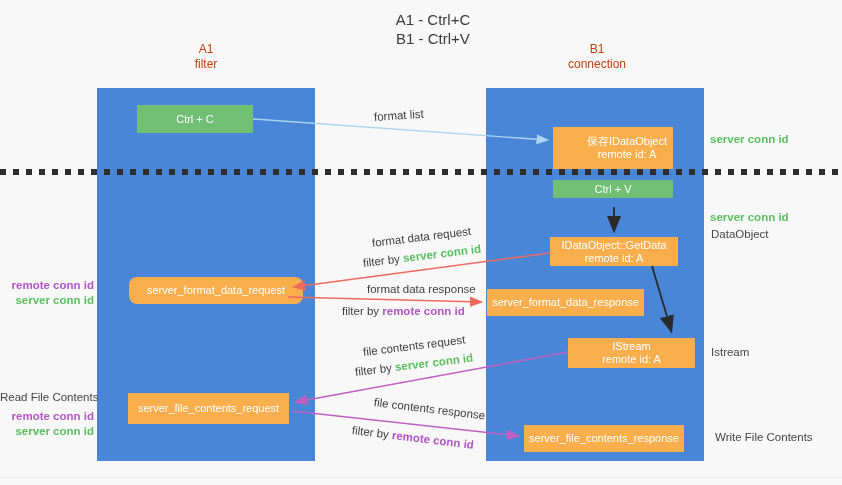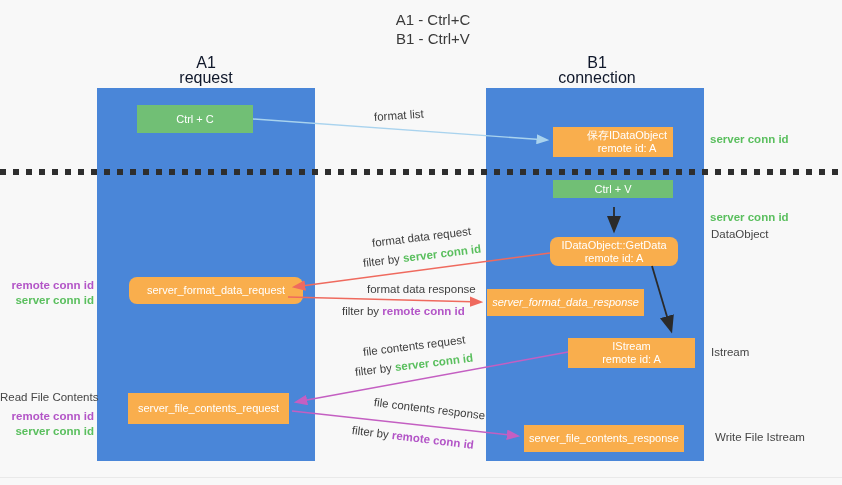--- a/index.html
+++ b/index.html
@@ -12,22 +12,22 @@
   }
   .stage { position: absolute; inset: 0; width: 842px; height: 485px; }
 
   .title {
     position: absolute; top: 10px; left: 0; width: 842px;
     text-align: center; font-size: 15px; line-height: 19px; color: #3a3a3a;
     z-index: 3;
     padding-left: 24px;
   }
   .col-header {
-    position: absolute; top: 55px; width: 120px; text-align: center;
-    font-size: 16px; line-height: 15px; color: #0f172a; z-index: 3;
+    position: absolute; top: 42px; width: 120px; text-align: center;
+    font-size: 12px; line-height: 15px; color: #c2410c; z-index: 3;
   }
   .col-header.left  { left: 146px; }
   .col-header.right { left: 537px; }
 
   .column {
     position: absolute; top: 88px; width: 218px; height: 373px;
     background: #4a86d8; z-index: 1;
   }
   .column.left  { left: 97px; }
   .column.right { left: 486px; }
@@ -40,25 +40,25 @@
 
   .node {
     position: absolute; z-index: 3;
     display: flex; flex-direction: column; align-items: center; justify-content: center;
     color: #ffffff; font-size: 11px; line-height: 13px; text-align: center;
   }
   .node.green  { background: #71bf75; }
   .node.orange { background: #f9ae4d; }
 
   #ctrl-c        { left: 137px; top: 105px; width: 116px; height: 28px; }
-  #save-obj      { left: 553px; top: 127px; width: 120px; height: 30px; padding-left: 28px; }
+  #save-obj      { left: 553px; top: 127px; width: 120px; height: 42px; padding-left: 28px; }
   #ctrl-v        { left: 553px; top: 180px; width: 120px; height: 18px; }
-  #getdata       { left: 550px; top: 237px; width: 128px; height: 29px; border-radius: 8px; }
+  #getdata       { left: 550px; top: 237px; width: 128px; height: 29px; }
   #fmt-request   { left: 129px; top: 277px; width: 174px; height: 27px; border-radius: 8px; }
-  #fmt-response  { left: 487px; top: 289px; width: 157px; height: 27px; font-style: italic; }
+  #fmt-response  { left: 487px; top: 289px; width: 157px; height: 27px; }
   #istream       { left: 568px; top: 338px; width: 127px; height: 30px; }
   #file-request  { left: 128px; top: 393px; width: 161px; height: 31px; }
   #file-response { left: 524px; top: 425px; width: 160px; height: 27px; }
 
   .mid-label {
     position: absolute; z-index: 3; font-size: 11.5px; color: #3f3f3f;
     white-space: nowrap; transform-origin: left center;
   }
   .rot-up   { transform: rotate(-7deg); }
   .rot-down { transform: rotate(7deg); }
@@ -110,21 +110,21 @@
 
   <div class="bottom-edge"></div>
 
   <div class="title">
     <div>A1 - Ctrl+C</div>
     <div>B1 - Ctrl+V</div>
   </div>
 
   <div class="col-header left">
     <div>A1</div>
-    <div>request</div>
+    <div>filter</div>
   </div>
   <div class="col-header right">
     <div>B1</div>
     <div>connection</div>
   </div>
 
   <div class="column left"></div>
   <div class="column right"></div>
 
   <div class="dotted-line"></div>
@@ -187,21 +187,21 @@
 
   <div class="mid-label rot-down" id="lbl-file-resp">file contents response</div>
   <div class="mid-label rot-down" id="lbl-file-resp-filter">
     <span>filter by </span><span class="purple-txt">remote conn id</span>
   </div>
 
   <div class="side-label bold-green" id="r-servconn-1">server conn id</div>
   <div class="side-label bold-green" id="r-servconn-2">server conn id</div>
   <div class="side-label" id="r-dataobject">DataObject</div>
   <div class="side-label" id="r-istream">Istream</div>
-  <div class="side-label" id="r-writefile">Write File Istream</div>
+  <div class="side-label" id="r-writefile">Write File Contents</div>
 
   <div class="side-label bold-purple left-align-block" id="l-remoteconn-1">remote conn id</div>
   <div class="side-label bold-green left-align-block" id="l-servconn-1">server conn id</div>
   <div class="side-label left-align-block" id="l-readfile">Read File Contents</div>
   <div class="side-label bold-purple left-align-block" id="l-remoteconn-2">remote conn id</div>
   <div class="side-label bold-green left-align-block" id="l-servconn-2">server conn id</div>
 
   <svg class="arrows" viewBox="0 0 842 485">
     <defs>
       <marker id="ah-blue" markerWidth="9" markerHeight="7" refX="7.5" refY="3.5" orient="auto">

